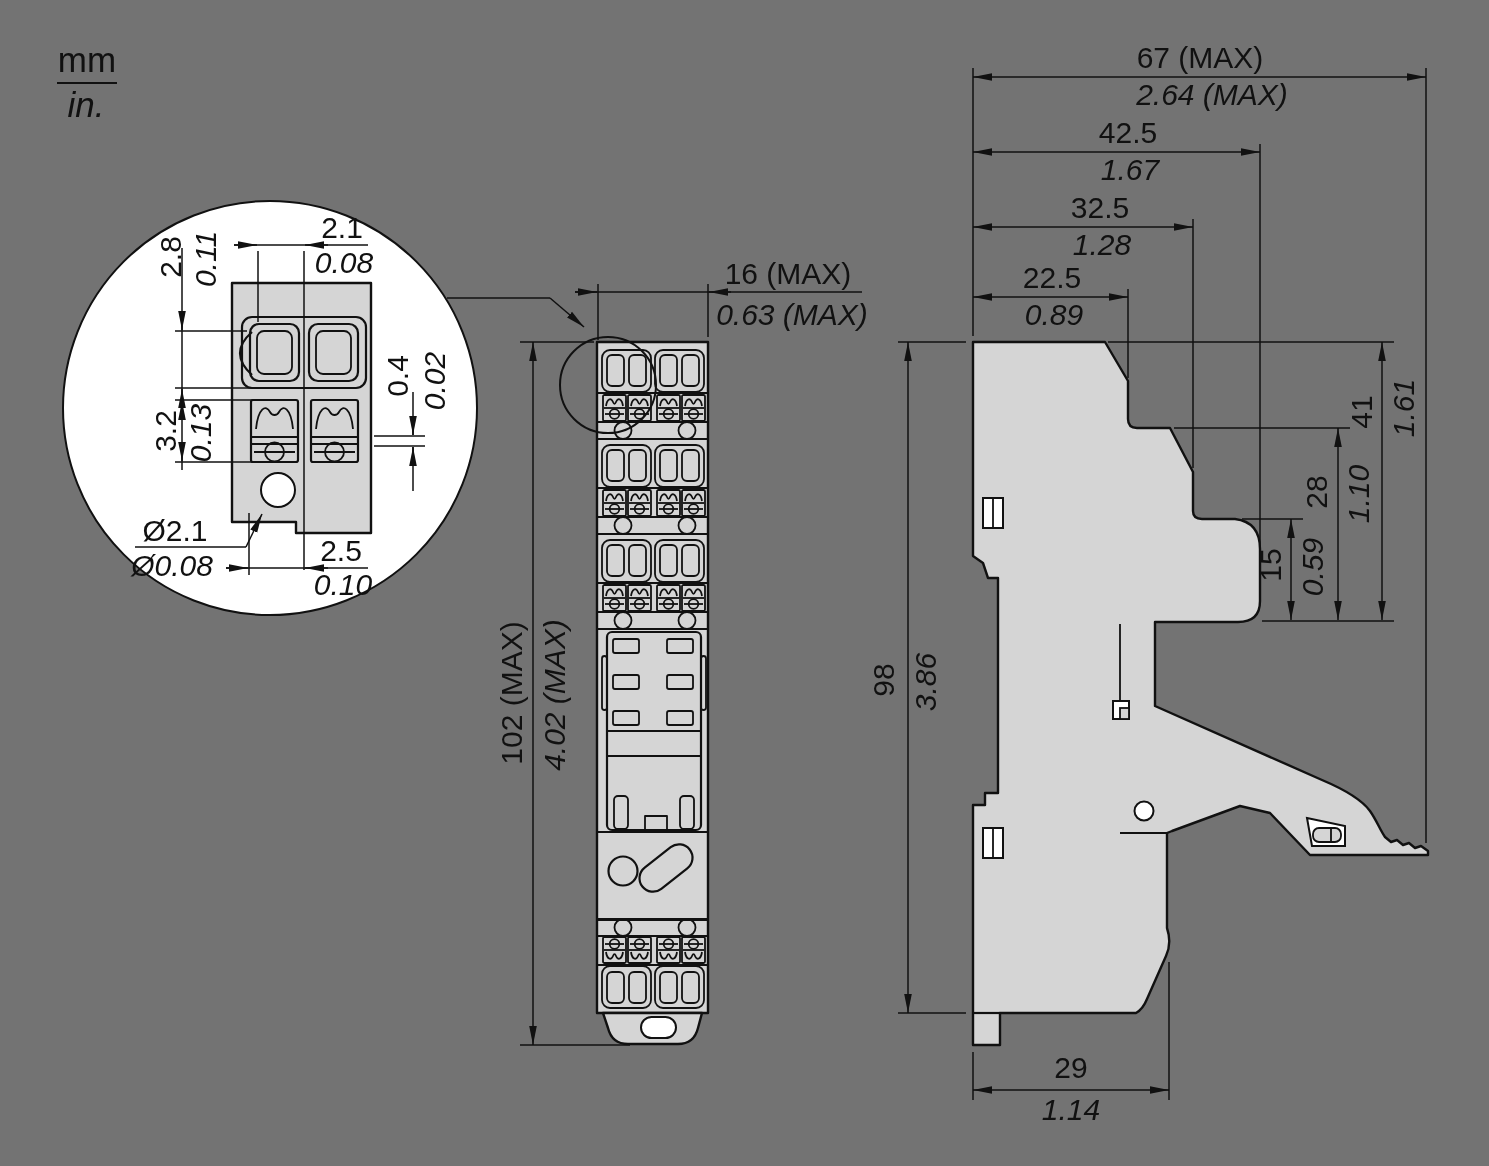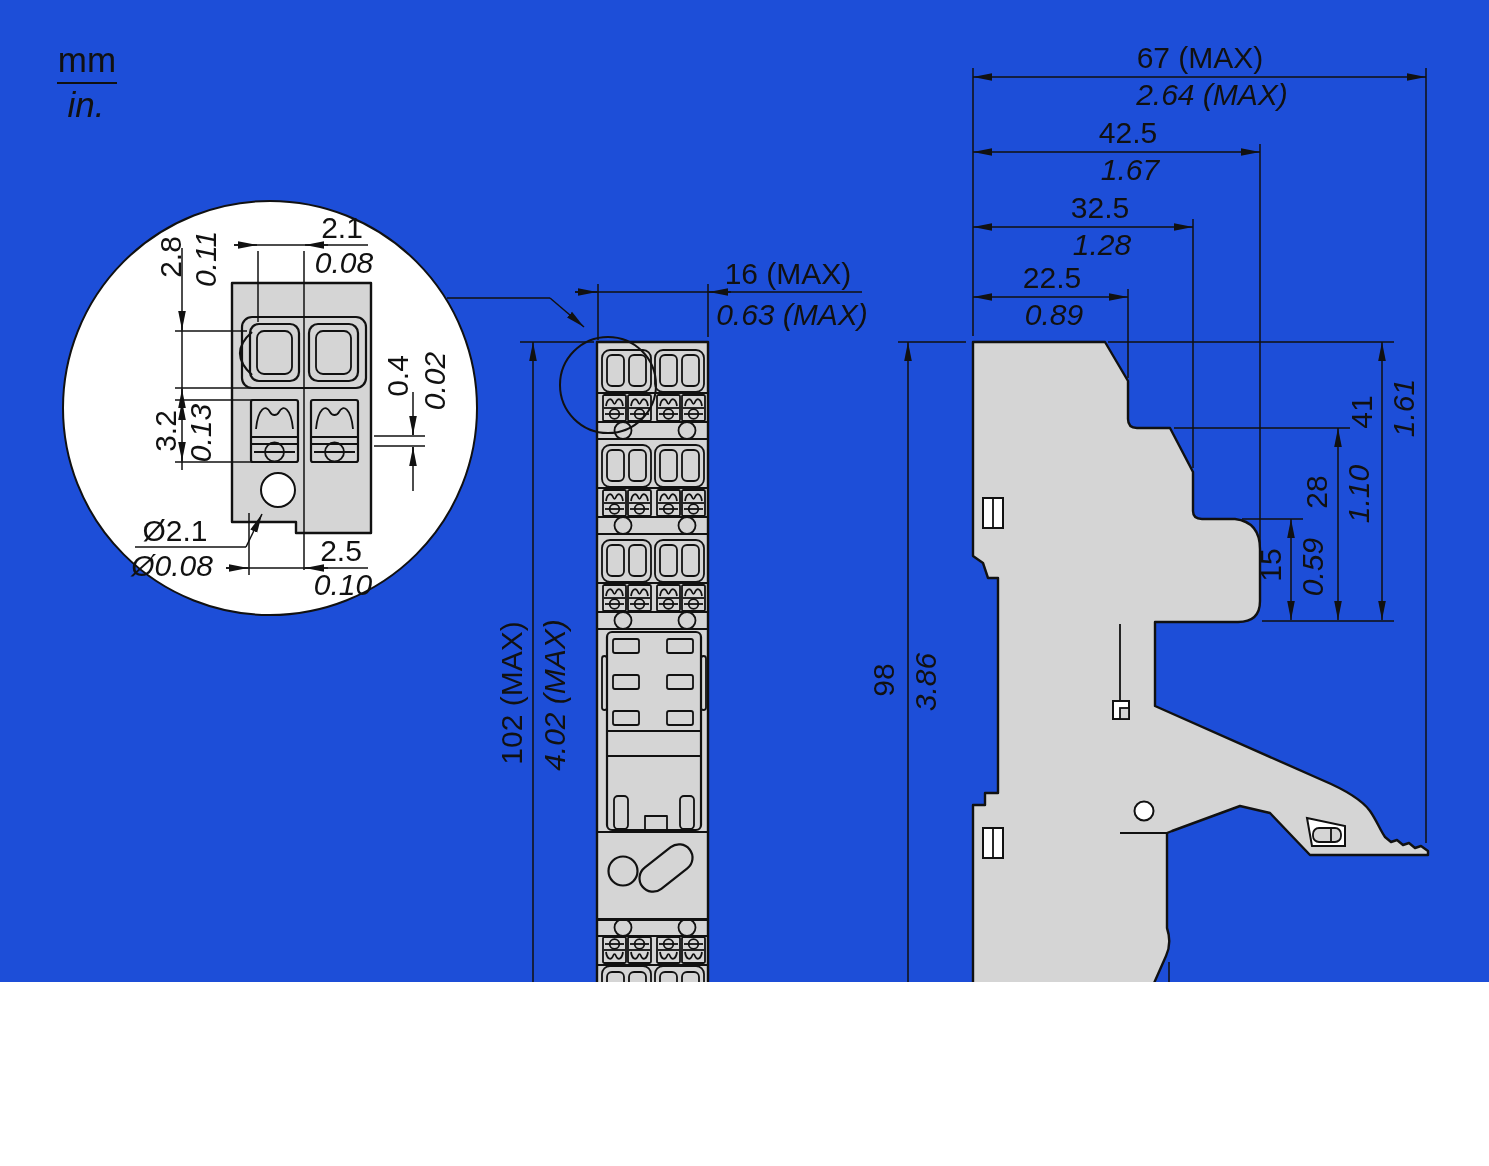--- a/index.html
+++ b/index.html
@@ -1,16 +1,16 @@
 <!DOCTYPE html>
 <html><head>
 <meta charset="utf-8">
 <style>
   html,body{margin:0;padding:0;background:#fff;}
-  #stage{width:1489px;height:982px;background:#1d4ed8;position:relative;overflow:hidden;
+  #stage{width:1489px;height:1166px;background:#737373;position:relative;overflow:hidden;
          font-family:"Liberation Sans",sans-serif;}
   svg text{font-family:"Liberation Sans","DejaVu Sans",sans-serif;fill:#111;}
   .part{fill:#d5d5d5;stroke:#111;stroke-width:2.4;stroke-linejoin:round;}
   .pline{fill:none;stroke:#111;stroke-width:2.2;stroke-linejoin:round;}
   .pthin{fill:none;stroke:#111;stroke-width:1.8;stroke-linejoin:round;}
   .wfill{fill:#fff;stroke:#111;stroke-width:2;}
   .gfill{fill:#d5d5d5;stroke:#111;stroke-width:1.8;}
   .dim{fill:none;stroke:#111;stroke-width:1.5;}
   .dtxt{font-size:30px;text-anchor:middle;}
   .it{font-style:italic;}

